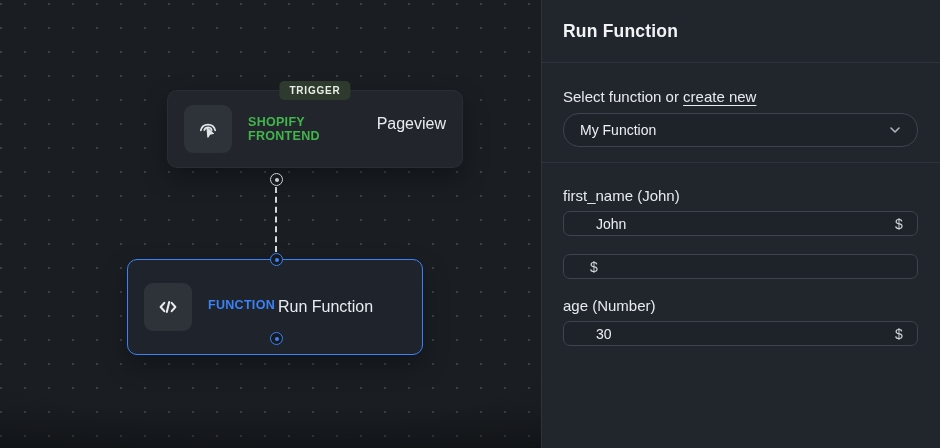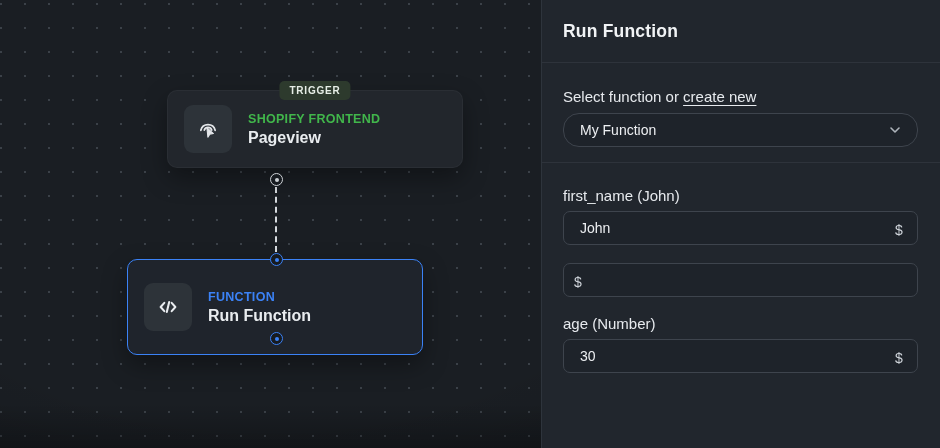--- a/index.html
+++ b/index.html
@@ -50,27 +50,27 @@
     color: #e6eee6;
     font-size: 10px; font-weight: bold; letter-spacing: .8px;
     padding: 4px 10px; border-radius: 5px;
     white-space: nowrap;
   }
   .node-iconbox {
     width: 48px; height: 48px; flex: none;
     background: #2d3339; border-radius: 9px;
     display: flex; align-items: center; justify-content: center;
   }
-  .node-text { display: flex; flex-direction: column; gap: 3px; }
+  .node-text { display: flex; flex-direction: row; gap: 3px; }
   .node-type {
     font-size: 12.5px; font-weight: bold; letter-spacing: .3px;
   }
   .node-type.green { color: #41b64b; }
   .node-type.blue  { color: #3b82f6; }
-  .node-title { font-size: 16px; color: #e9ecef; font-weight: bold; }
+  .node-title { font-size: 16px; color: #e9ecef; }
 
   .handle {
     position: absolute; width: 13px; height: 13px; border-radius: 50%;
     background: #171b20; z-index: 3;
     display: flex; align-items: center; justify-content: center;
   }
   .handle::after {
     content: ""; width: 4px; height: 4px; border-radius: 50%;
   }
   .handle.gray { border: 1.6px solid #cdd1d5; }
@@ -116,25 +116,25 @@
     display: flex; align-items: center; justify-content: space-between;
     padding: 0 14px 0 16px;
     cursor: pointer;
   }
   .select-value { font-size: 14px; color: #edeff2; }
 
   .fields-section { padding: 24px 22px 0 21px; }
   .field { margin-bottom: 18px; }
   .field-label { font-size: 15px; color: #e7eaee; margin-bottom: 7px; }
   .input-wrap {
-    height: 34px;
+    height: 25px;
     background: #1e232a;
     border: 1px solid #3e444d; border-radius: 7px;
-    display: flex; align-items: flex-end;
-    padding: 0 4px 0 0;
+    display: flex; align-items: center;
+    padding: 0 4px 0 16px;
   }
   .input-wrap input {
     flex: 1; height: 100%;
     background: transparent; border: none; outline: none;
     color: #edeff2; font-size: 14px;
     font-family: "Liberation Sans", "DejaVu Sans", sans-serif;
     padding: 0 8px 0 16px;
   }
   .var-btn {
     flex: none; width: 28px; height: 28px;

